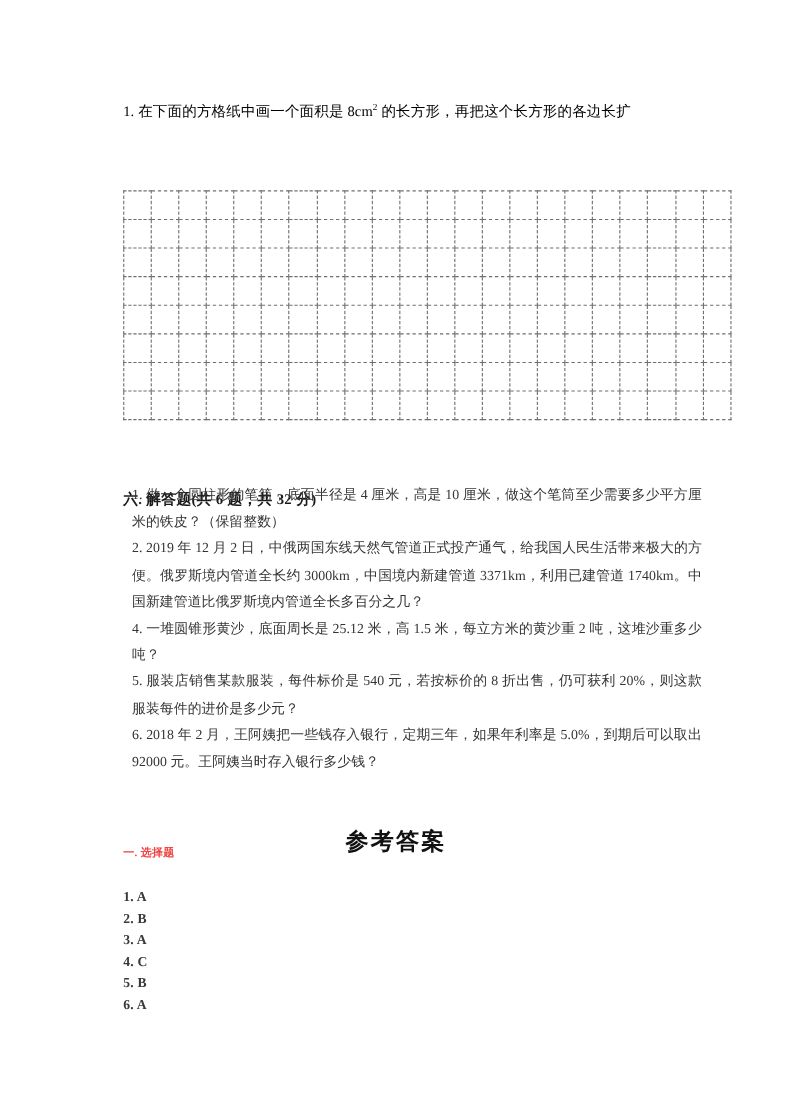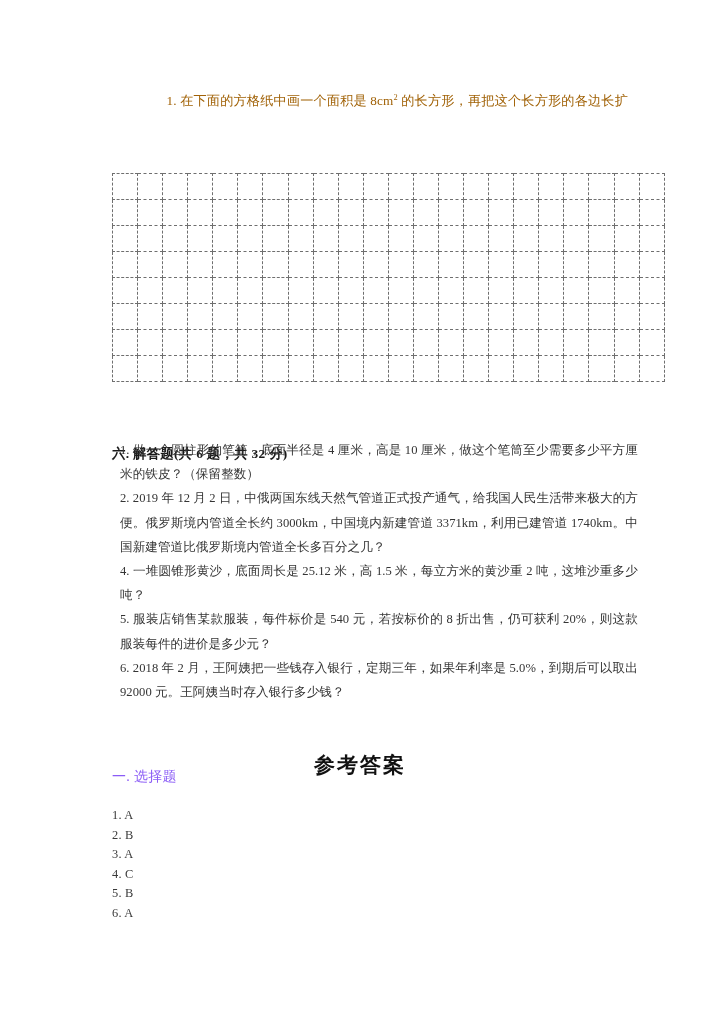--- a/index.html
+++ b/index.html
@@ -25,23 +25,22 @@
   .q1-block {
     position: absolute;
     left: 112px;
     top: 84px;
     width: 516px;
   }
   .q1-line {
     font-size: 13.2px;
     line-height: 34px;
     letter-spacing: 0.15px;
-    color: #a16207;
+    color: #000000;
     white-space: nowrap;
-    text-align: right;
   }
   .q1-line sup {
     font-size: 8.4px;
     vertical-align: super;
     line-height: 0;
   }
 
   
   .grid-wrap {
     position: absolute;
@@ -104,35 +103,36 @@
     letter-spacing: 2px;
     color: #111111;
     margin-top: 32px;
   }
 
   
   .answer-section-heading {
     position: absolute;
     left: 112px;
     top: 768px;
-    font-size: 14px;
-    font-weight: normal;
-    color: #8b5cf6;
+    font-size: 10px;
+    font-weight: bold;
+    color: #ef4444;
     letter-spacing: 0.3px;
   }
   .answer-list {
     position: absolute;
     left: 112px;
     top: 806px;
   }
   .answer-item {
     font-size: 12.4px;
     line-height: 19.6px;
     color: #3a3a3a;
     letter-spacing: 0.2px;
+    font-weight: bold;
   }
 </style>
 </head>
 <body>
 
 <div class="page">
 
   <div class="q1-block">
     <div class="q1-line">
       <span>1. 在下面的方格纸中画一个面积是 8cm</span><sup>2</sup><span> 的长方形，再把这个长方形的各边长扩</span>

